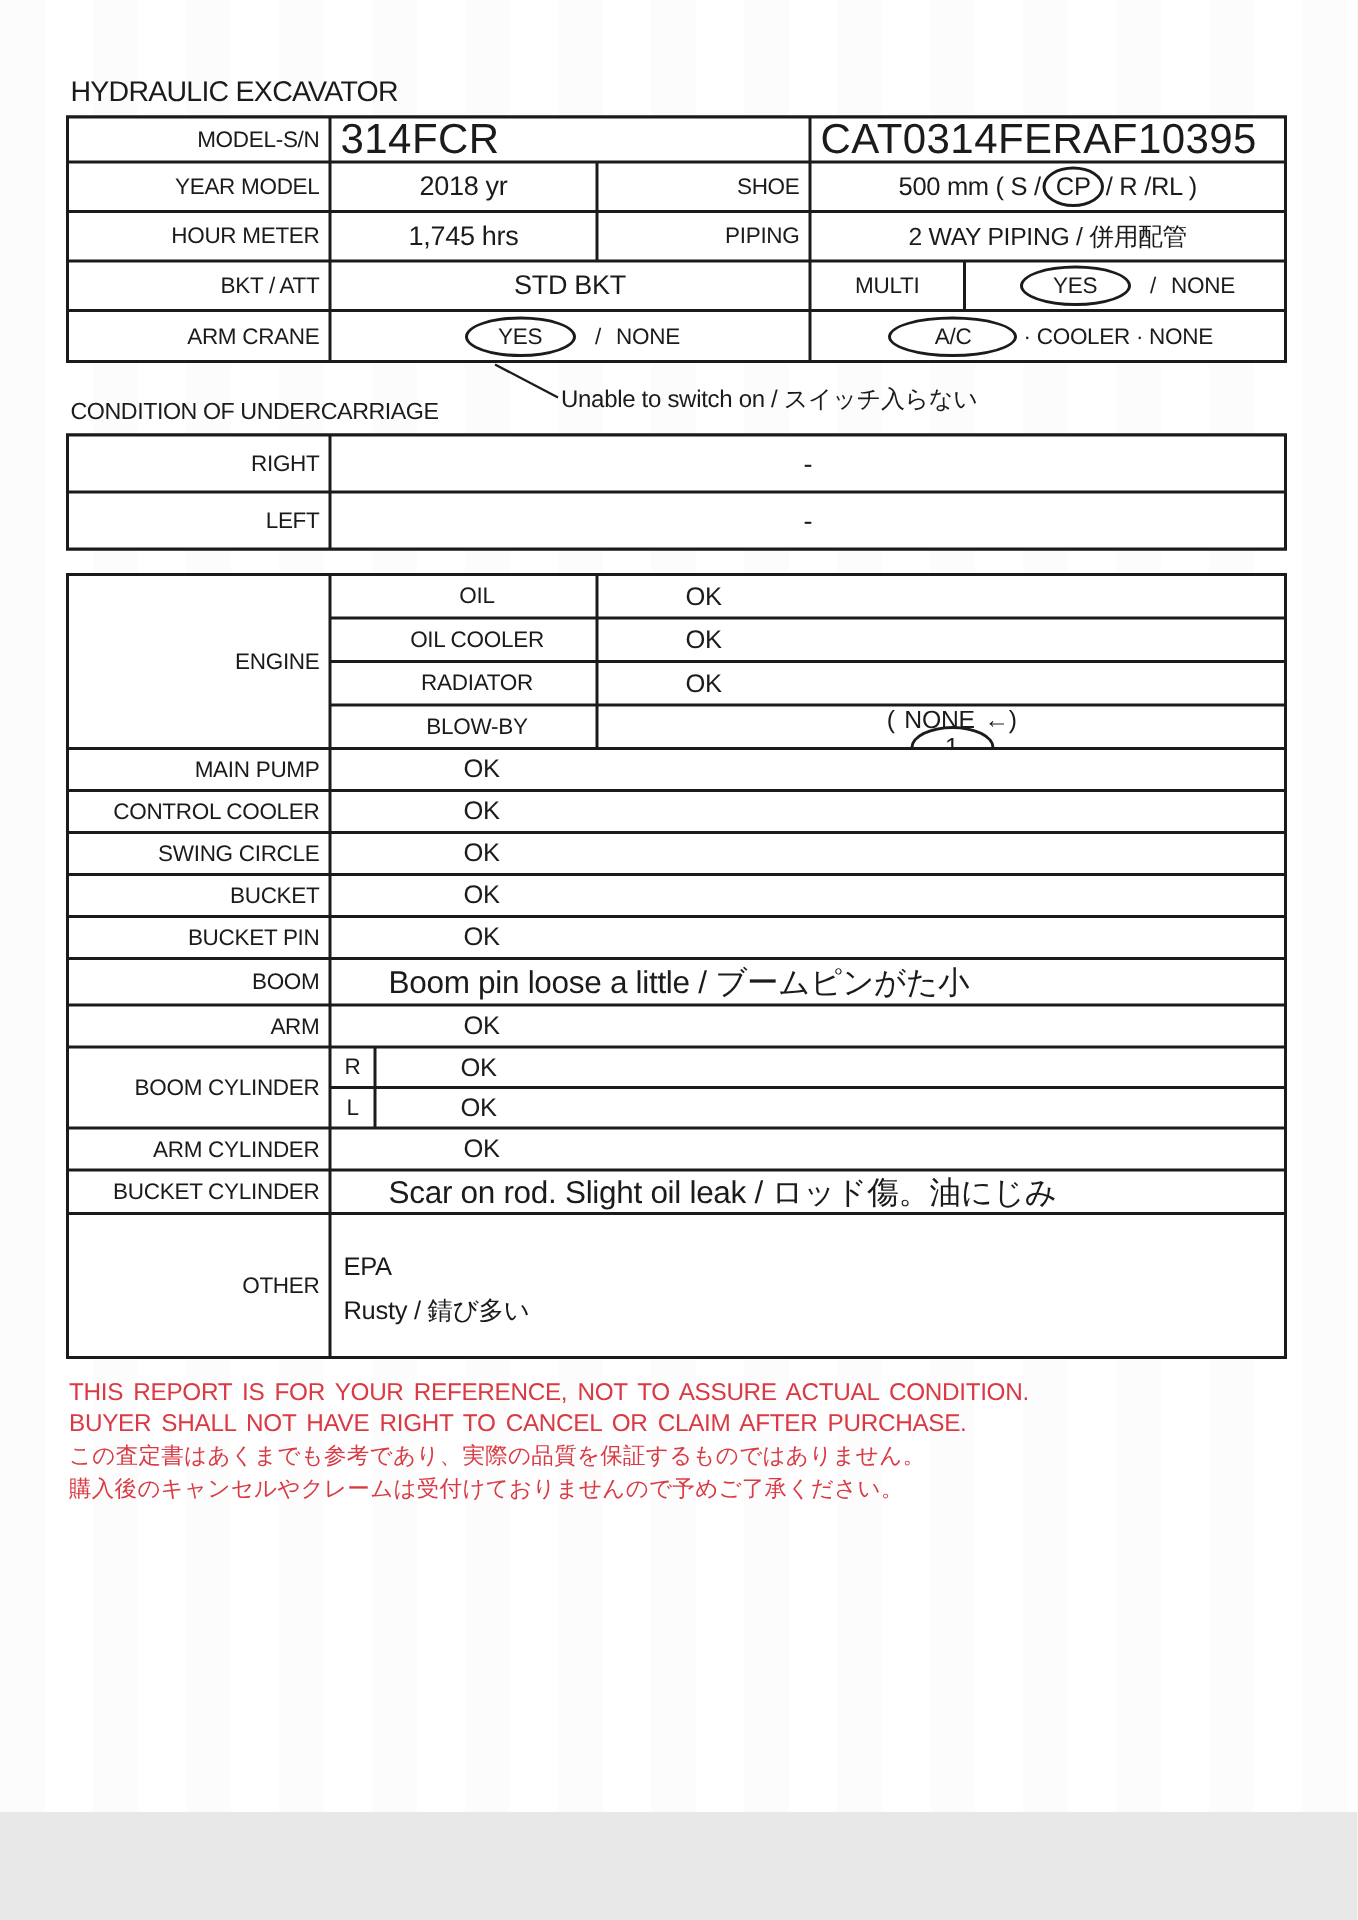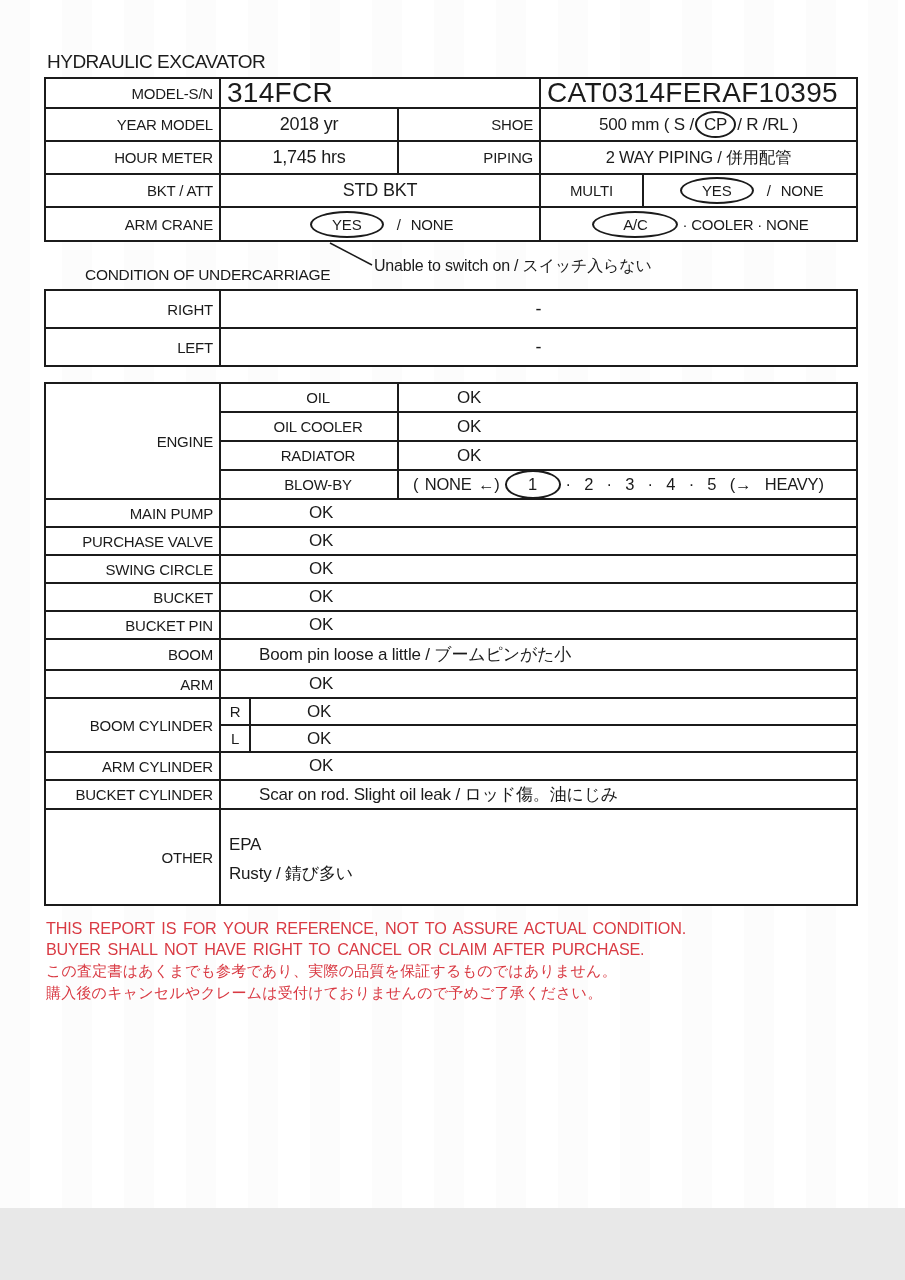--- a/index.html
+++ b/index.html
@@ -4,21 +4,21 @@
 <style>
   * { margin:0; padding:0; box-sizing:border-box; }
   body { background:#e8e8e8; font-family:"Liberation Sans","DejaVu Sans",sans-serif; }
   .page {
     position:relative; width:905px; height:1208px; margin:0 auto;
     background:#ffffff;
     background-image:repeating-linear-gradient(90deg, rgba(0,0,0,0.012) 0 30px, rgba(0,0,0,0) 30px 62px);
     color:#1b1b1b; overflow:hidden;
   }
   .title { position:absolute; left:47px; top:51px; font-size:19px; letter-spacing:-0.5px; }
-  .sec-title { position:absolute; left:47px; top:266px; font-size:15.5px; letter-spacing:-0.3px;margin-left:38px; }
+  .sec-title { position:absolute; left:47px; top:266px; font-size:15.5px; letter-spacing:-0.3px; }
 
   .tbl { position:absolute; left:44px; width:814px; display:grid; gap:2px;
          background:#1b1b1b; border:2px solid #1b1b1b; }
   .t1 { top:77px;  grid-template-columns:173px 176px 140px 101px 1fr;
         grid-template-rows:28px 31px 31px 31px 32px; }
   .t2 { top:289px; grid-template-columns:173px 1fr; grid-template-rows:36px 36px; }
   .t3 { top:382px; grid-template-columns:173px 28px 146px 1fr;
         grid-template-rows:27px 27px 27px 27px 26px 26px 26px 26px 26px 29px 26px 25px 25px 26px 27px 94px; }
 
   .cell { background:#fff; display:flex; align-items:center; font-size:15px; letter-spacing:-0.2px; white-space:nowrap; }
@@ -27,36 +27,36 @@
   .sp23 { grid-column:2/4;padding-left:18px; }  .sp25 { grid-column:2/5; }
   .sp24t1 { grid-column:2/4; } .sp46t1 { grid-column:4/6; }
   .sp35 { grid-column:3/5; }
   .big  { font-size:28px; padding-left:6px; letter-spacing:0.3px; }
   .mid  { font-size:18px; }
   .val17{ font-size:17px; }
   .val16{ font-size:16.5px; }
   .ok   { font-size:17px; padding-left:88px; }
   .ok-eng { font-size:17px; padding-left:58px; }
   .ok-rl  { font-size:17px; padding-left:56px; }
-  .note { font-size:17px; padding-left:38px; letter-spacing:-0.2px; }
+  .note { font-size:21px; padding-left:38px; letter-spacing:-0.2px; }
   .eng-lbl { grid-column:1; grid-row:1/5; }
   .bc-lbl  { grid-column:1; grid-row:span 2; }
   .other-cell { grid-column:2/5; flex-direction:column; align-items:flex-start; justify-content:flex-start;
                 padding:20px 0 0 8px; font-size:17px; line-height:29px; }
   .dash { font-size:18px; }
 
   .circ { display:inline-flex; align-items:center; justify-content:center;
           border:2px solid #1b1b1b; border-radius:50%; line-height:1; }
   .c-cp  { padding:3px 7px;  margin:-4px 1px; }
   .c-yes { min-width:74px; padding:4px 0; margin:-6px 3px; }
   .c-ac  { min-width:86px; padding:4px 0; margin:-6px 4px; }
   .c-one { min-width:56px; padding:4px 0; margin:-6px 5px; }
   .sep   { margin:0 10px; }
   .blow  { word-spacing:9px; }
-  .blow-pre { padding-left:14px; word-spacing:2px; }
+  .blow-pre { padding-left:14px; word-spacing:2px;flex-direction:column; }
 
   .annot-line { position:absolute; left:322px; top:240px; }
   .annot { position:absolute; left:374px; top:256px; font-size:16px; letter-spacing:-0.2px; }
 
   .disclaimer { position:absolute; left:46px; top:918px; color:#d93a43; }
   .disclaimer .en { font-size:16.2px; line-height:21px; letter-spacing:-0.2px; word-spacing:2.5px; }
   .disclaimer .jp { font-size:15px;  line-height:21.6px; letter-spacing:0.2px; }
 </style>
 </head>
 <body>
@@ -133,21 +133,21 @@
     <div class="cell ctr sp23">BLOW-BY</div>
     <div class="cell val16 blow-pre">
       <span>( NONE ←)</span>
       <span class="circ c-one">1</span>
       <span class="blow">· 2 · 3 · 4 · 5 (→ HEAVY)</span>
     </div>
 
     <div class="cell lbl">MAIN PUMP</div>
     <div class="cell ok sp25">OK</div>
 
-    <div class="cell lbl">PURCHASE VALVE</div>
+    <div class="cell lbl">CONTROL COOLER</div>
     <div class="cell ok sp25">OK</div>
 
     <div class="cell lbl">SWING CIRCLE</div>
     <div class="cell ok sp25">OK</div>
 
     <div class="cell lbl">BUCKET</div>
     <div class="cell ok sp25">OK</div>
 
     <div class="cell lbl">BUCKET PIN</div>
     <div class="cell ok sp25">OK</div>

